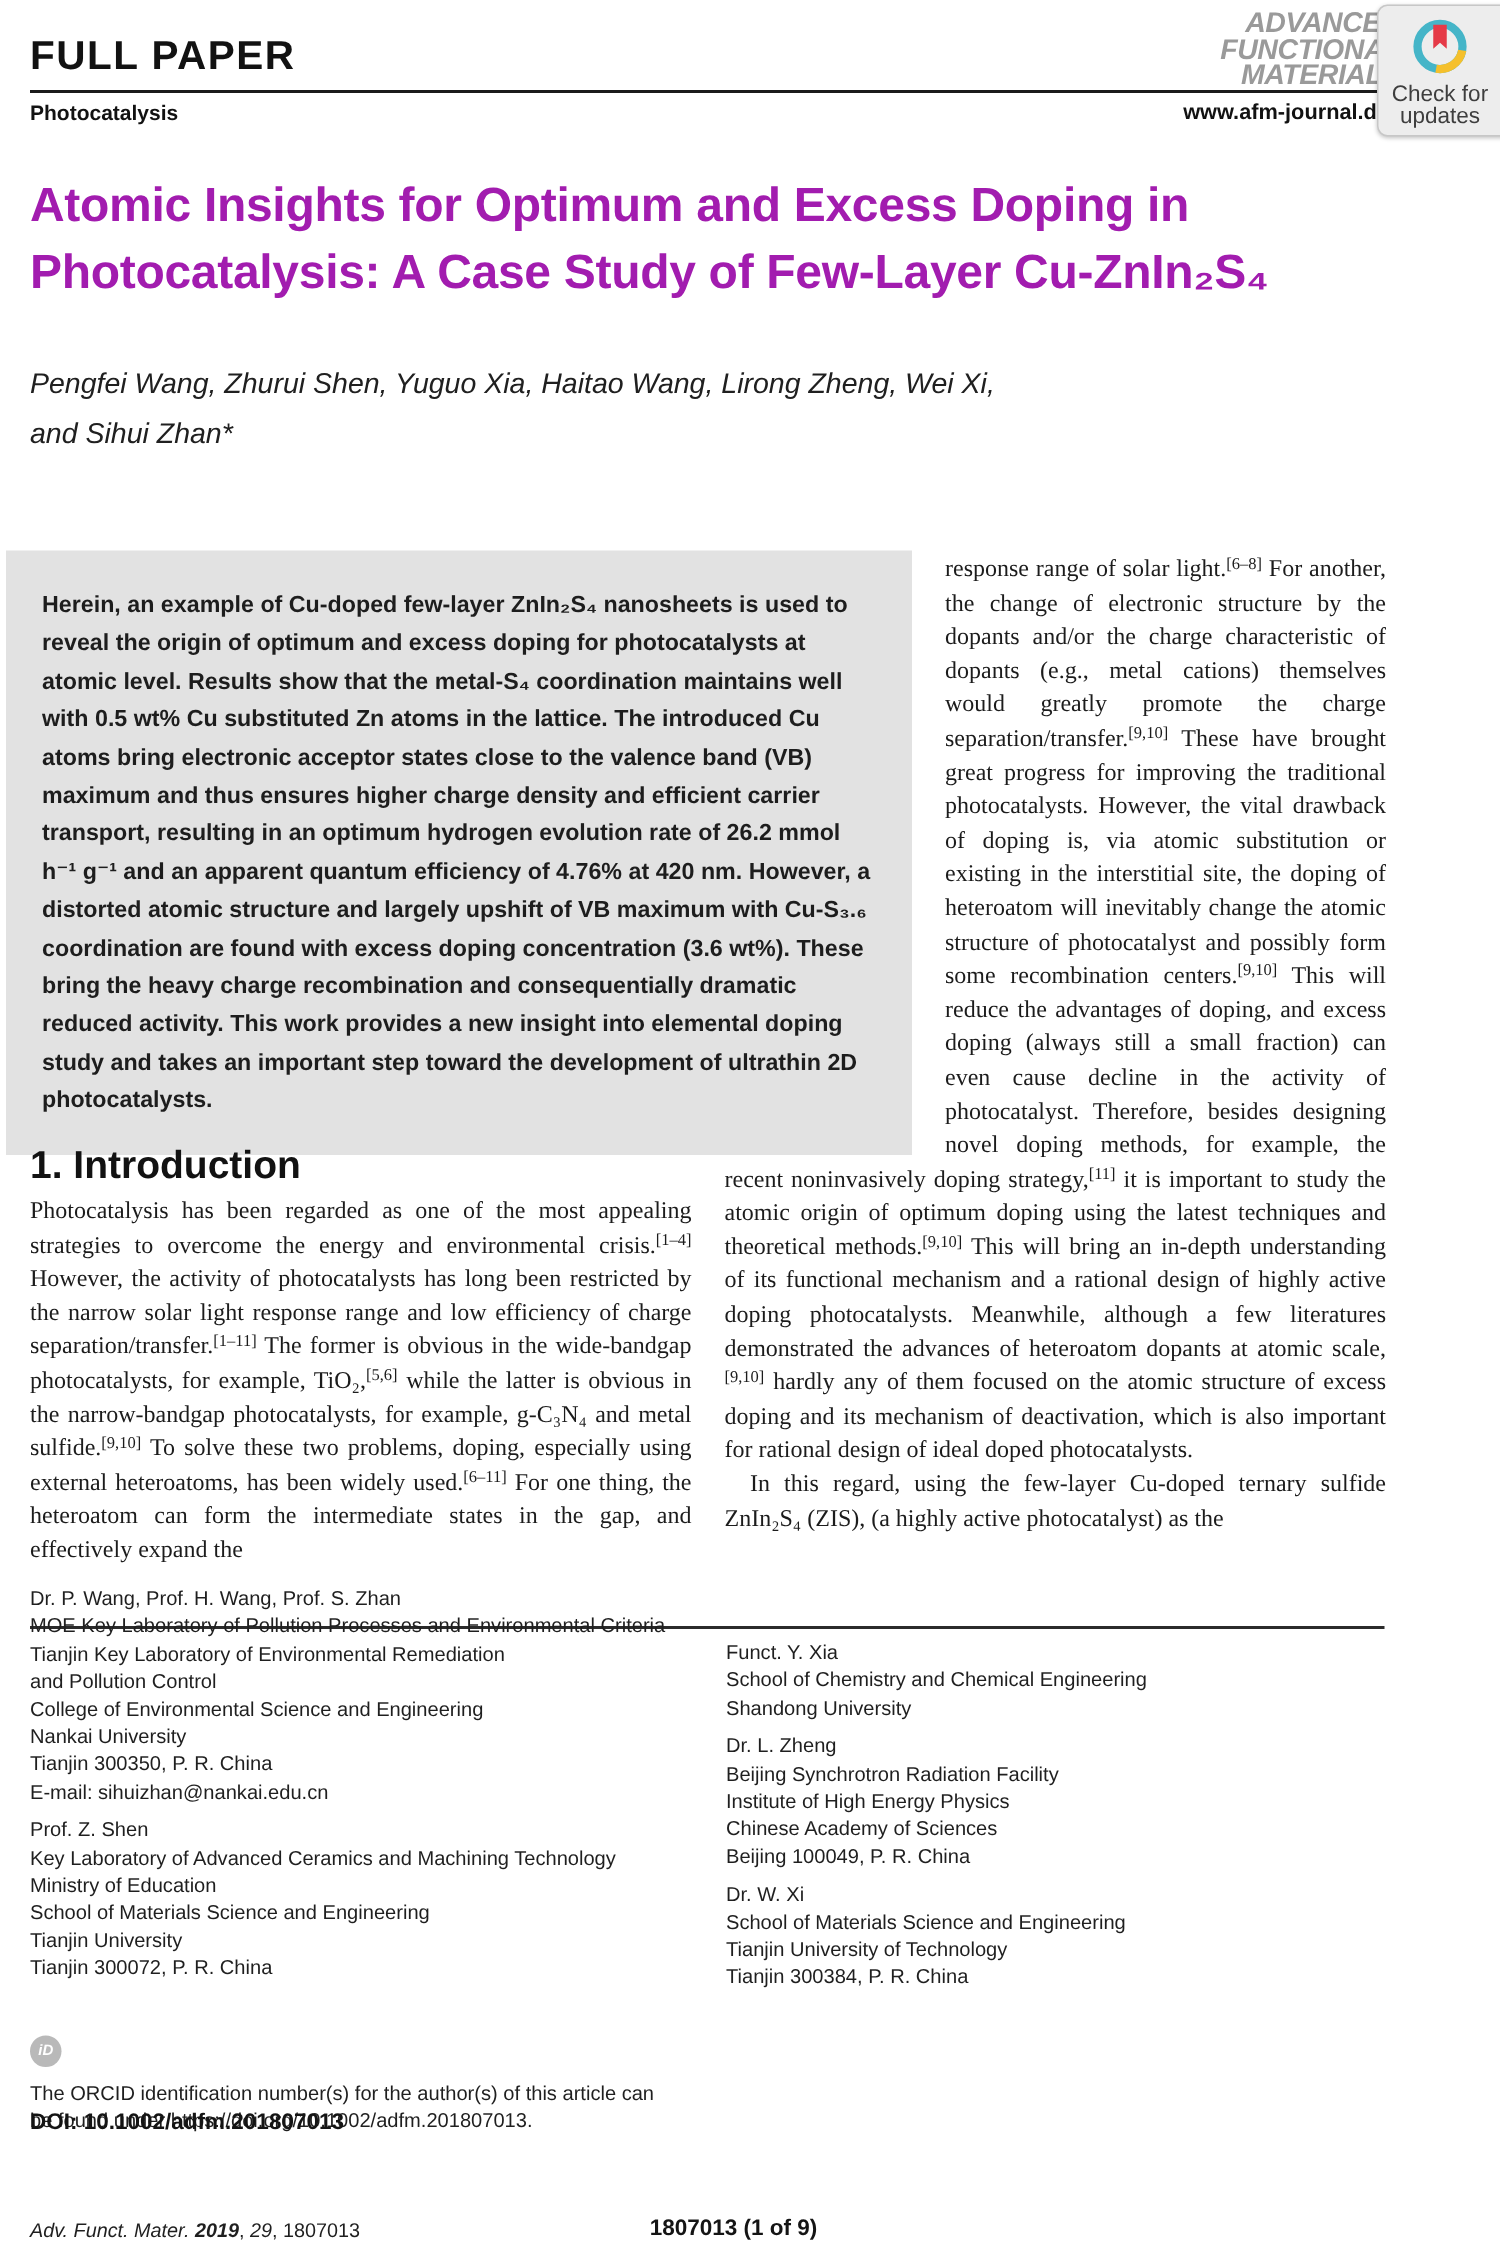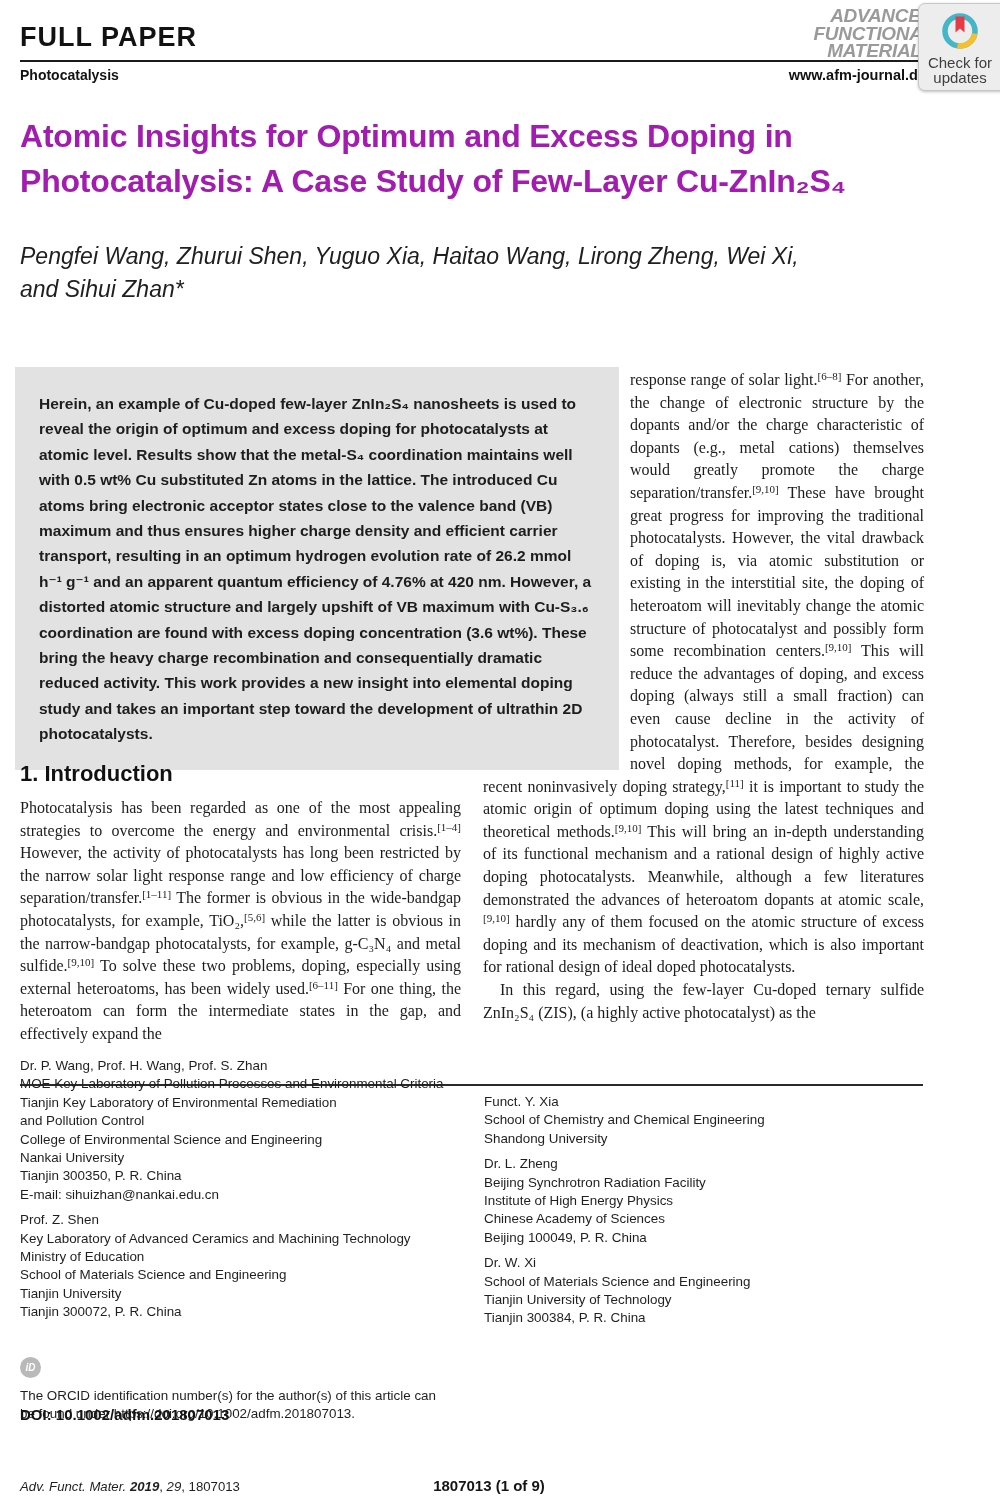--- a/index.html
+++ b/index.html
@@ -23,34 +23,34 @@
            background:#ededed; border:1px solid #c7c7c7; border-radius:7px;
            box-shadow:0 1px 3px rgba(0,0,0,0.25); z-index:5; }
   .badge-inner { width:82px; display:flex; flex-direction:column; align-items:center; padding-top:8px; }
   .badge-text { margin-top:5px; font-size:15px; line-height:15px; color:#3e3e3e; text-align:center; }
   .ring-teal   { fill:none; stroke:var(--badge_teal,#45b5c8); stroke-width:5.5; }
   .ring-yellow { fill:none; stroke:var(--badge_yellow,#f5c02c); stroke-width:5.5; }
   .ribbon-red  { fill:var(--badge_red,#e53a47); }
   
   .title { position:absolute; left:20px; top:114px; width:905px; font-size:32px;
            line-height:45px; font-weight:700; color:#a21caf; letter-spacing:-0.2px; }
-  .authors { position:absolute; left:20px; top:240px; width:905px; font-size:23px;
+  .authors { position:absolute; left:20px; top:240px; width:905px; font-size:19px;
              line-height:33px; font-style:italic; color:#202020; }
   
-  .abstract-box { position:absolute; left:15px; top:367px; width:604px;
+  .abstract-box { position:absolute; left:4px; top:367px; width:604px;
                   background:var(--abstract_bg,#e2e2e2); padding:24px 22px 23px 24px; }
   .abstract-text { font-size:15.5px; line-height:25.4px; font-weight:700; color:#1d1d1d; }
   
   .serif p { margin:0; font-family:"Liberation Serif","DejaVu Serif",serif; font-size:16px;
              line-height:22.6px; text-align:justify; color:#1c1c1c; }
   .right-col { position:absolute; left:483px; top:369px; width:441px; }
   .float-spacer { float:left; width:147px; height:404px; }
   .indent { text-indent:17px; }
   sup { font-size:11px; line-height:0; vertical-align:baseline; position:relative; top:-5px; }
-  .intro-heading { position:absolute; left:20px; top:761px; font-size:22px; font-weight:700; color:#121212; }
+  .intro-heading { position:absolute; left:20px; top:761px; font-size:26px; font-weight:700; color:#121212; }
   .intro-left { position:absolute; left:20px; top:797px; width:441px; }
   
   .fn-rule { position:absolute; left:20px; top:1084px; width:903px; height:2px; background:#2b2b2b; }
   .fn-left  { position:absolute; left:20px;  top:1057px; width:457px; }
   .fn-right { position:absolute; left:484px; top:1093px; width:440px; }
   .fn-group { margin-bottom:7px; }
   .fn-line  { font-size:13.4px; line-height:18.4px; color:#1f1f1f; }
   .orcid-row { position:absolute; left:20px; top:1356px; width:455px; display:flex; gap:9px;flex-direction:column; }
   .orcid-icon { width:21px; height:21px; border-radius:50%; background:#b9b9b9; color:#ffffff;
                 font-size:10px; font-weight:700; font-style:italic; display:flex;

